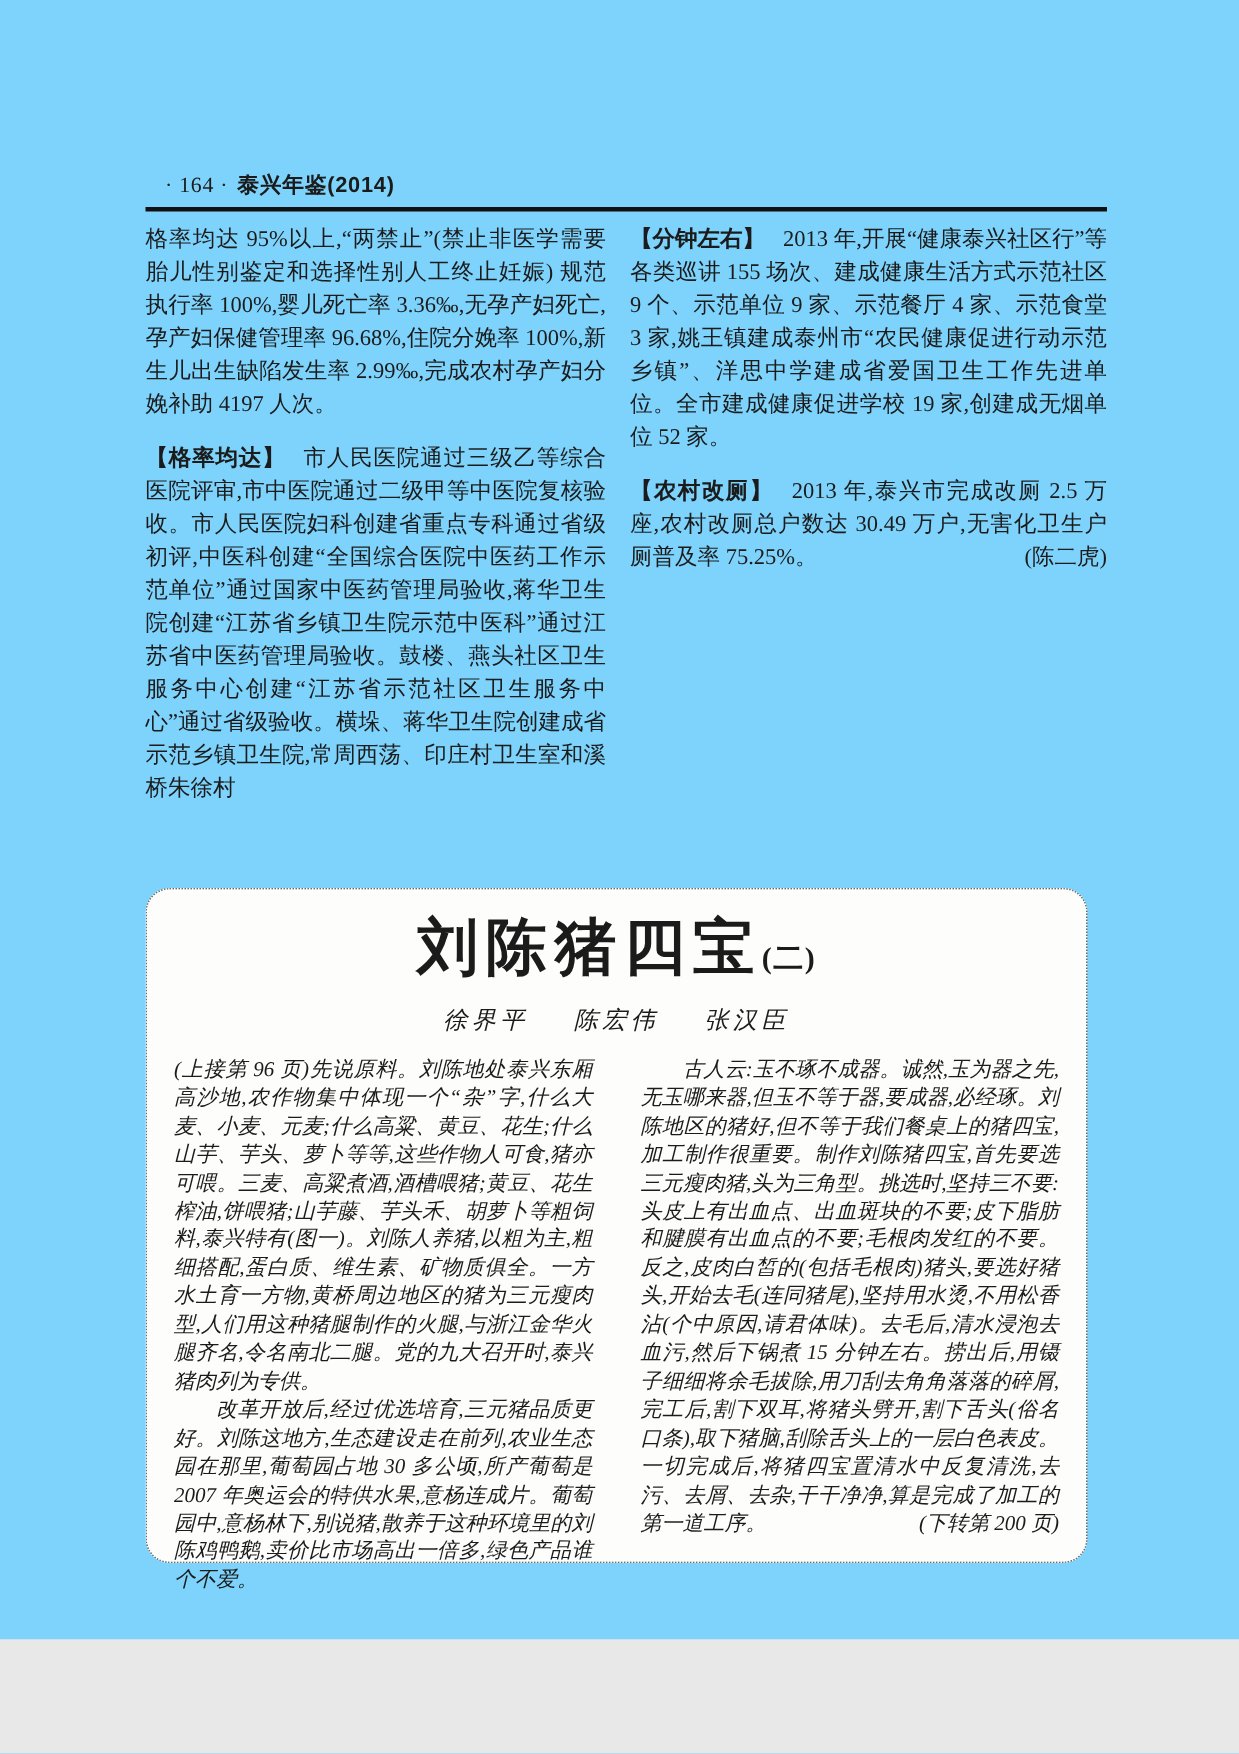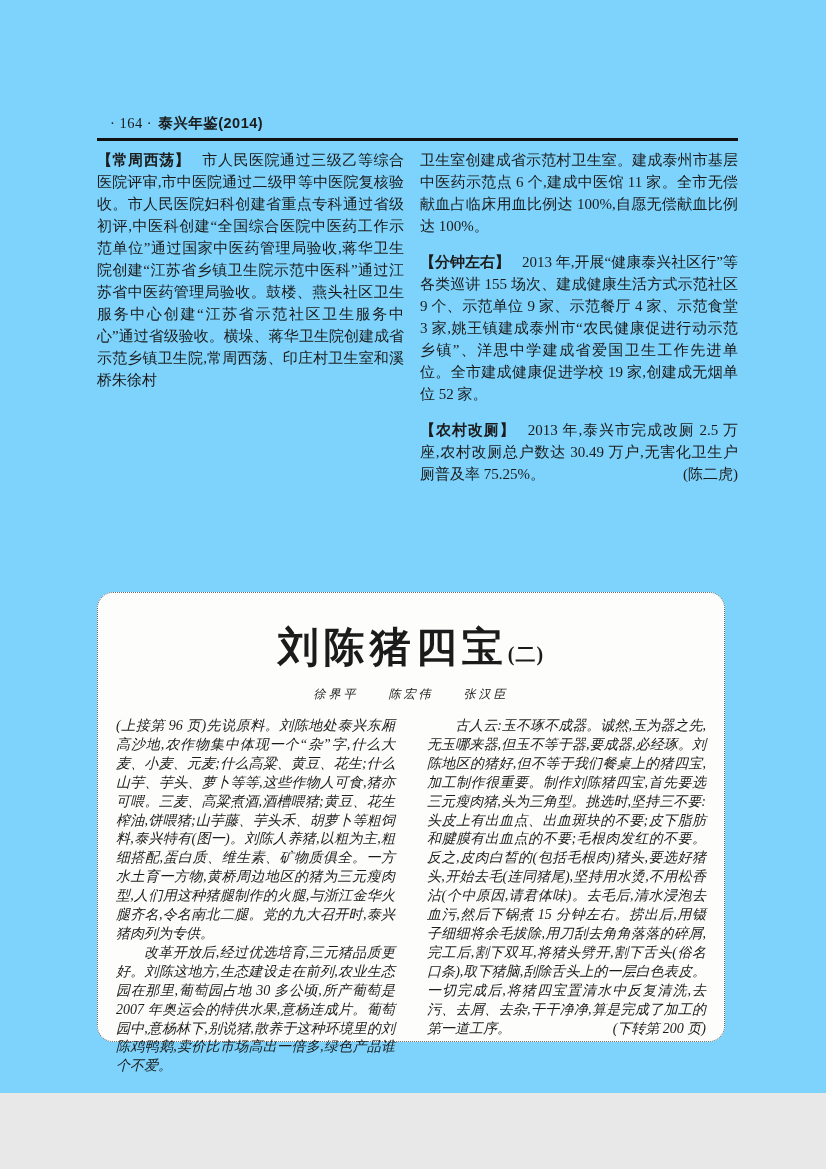--- a/index.html
+++ b/index.html
@@ -32,26 +32,26 @@
     margin-right:12px;
   }
   .signature { float:right; }
   
   .article-box {
     position:absolute; left:97px; top:592px; width:628px; height:450px;
     box-sizing:border-box; border:1.5px dotted #6b6b6b; border-radius:16px;
     background:#fdfdfc;
   }
   .box-title {
-    margin-top:34px; text-align:center; font-weight:900; font-size:41px;
+    margin-top:18px; text-align:center; font-weight:900; font-size:41px;
     letter-spacing:5px; line-height:1; white-space:nowrap;
   }
   .box-title .suffix { font-size:20px; font-weight:700; letter-spacing:1px; }
   .box-authors {
-    margin-top:18px; text-align:center; font-size:12px; font-style:italic;
+    margin-top:18px; text-align:center; font-size:16px; font-style:italic;
     letter-spacing:3px;
   }
   .box-authors span { margin:0 15px; }
   .box-columns {
     display:flex; gap:32px; padding:14px 18px 0 18px; box-sizing:border-box;
   }
   .box-col { width:50%; }
   .box-col p {
     margin:0; font-size:14px; line-height:18.9px; font-style:italic;
     text-align:justify; text-justify:inter-ideograph;
@@ -63,25 +63,25 @@
 <body>
 
 <div class="page">
 
   <div class="running-head">
     <span class="pgno">· 164 ·</span><span class="book">泰兴年鉴(2014)</span>
   </div>
   <div class="head-rule"></div>
 
   <div class="col col-left">
-    <p><span class="entry-head">【常周西荡】</span><span>市人民医院通过三级乙等综合医院评审,市中医院通过二级甲等中医院复核验收。市人民医院妇科创建省重点专科通过省级初评,中医科创建“全国综合医院中医药工作示范单位”通过国家中医药管理局验收,蒋华卫生院创建“江苏省乡镇卫生院示范中医科”通过江苏省中医药管理局验收。鼓楼、燕头社区卫生服务中心创建“江苏省示范社区卫生服务中心”通过省级验收。横垛、蒋华卫生院创建成省示范乡镇卫生院,常周西荡、印庄村卫生室和溪桥朱徐村</span></p>
+    <p><span>格率均达 95%以上,“两禁止”(禁止非医学需要胎儿性别鉴定和选择性别人工终止妊娠) 规范执行率 100%,婴儿死亡率 3.36‰,无孕产妇死亡,孕产妇保健管理率 96.68%,住院分娩率 100%,新生儿出生缺陷发生率 2.99‰,完成农村孕产妇分娩补助 4197 人次。</span></p>
+    <p><span class="entry-head">【格率均达】</span><span>市人民医院通过三级乙等综合医院评审,市中医院通过二级甲等中医院复核验收。市人民医院妇科创建省重点专科通过省级初评,中医科创建“全国综合医院中医药工作示范单位”通过国家中医药管理局验收,蒋华卫生院创建“江苏省乡镇卫生院示范中医科”通过江苏省中医药管理局验收。鼓楼、燕头社区卫生服务中心创建“江苏省示范社区卫生服务中心”通过省级验收。横垛、蒋华卫生院创建成省示范乡镇卫生院,常周西荡、印庄村卫生室和溪桥朱徐村</span></p>
   </div>
 
   <div class="col col-right">
-    <p><span>卫生室创建成省示范村卫生室。建成泰州市基层中医药示范点 6 个,建成中医馆 11 家。全市无偿献血占临床用血比例达 100%,自愿无偿献血比例达 100%。</span></p>
     <p><span class="entry-head">【分钟左右】</span><span>2013 年,开展“健康泰兴社区行”等各类巡讲 155 场次、建成健康生活方式示范社区 9 个、示范单位 9 家、示范餐厅 4 家、示范食堂 3 家,姚王镇建成泰州市“农民健康促进行动示范乡镇”、洋思中学建成省爱国卫生工作先进单位。全市建成健康促进学校 19 家,创建成无烟单位 52 家。</span></p>
     <p><span class="entry-head">【农村改厕】</span><span>2013 年,泰兴市完成改厕 2.5 万座,农村改厕总户数达 30.49 万户,无害化卫生户厕普及率 75.25%。</span><span class="signature">(陈二虎)</span></p>
   </div>
 
   <div class="article-box">
     <div class="box-title">
       <span>刘陈猪四宝</span><span class="suffix">(二)</span>
     </div>
     <div class="box-authors">
       <span>徐界平</span><span>陈宏伟</span><span>张汉臣</span>

